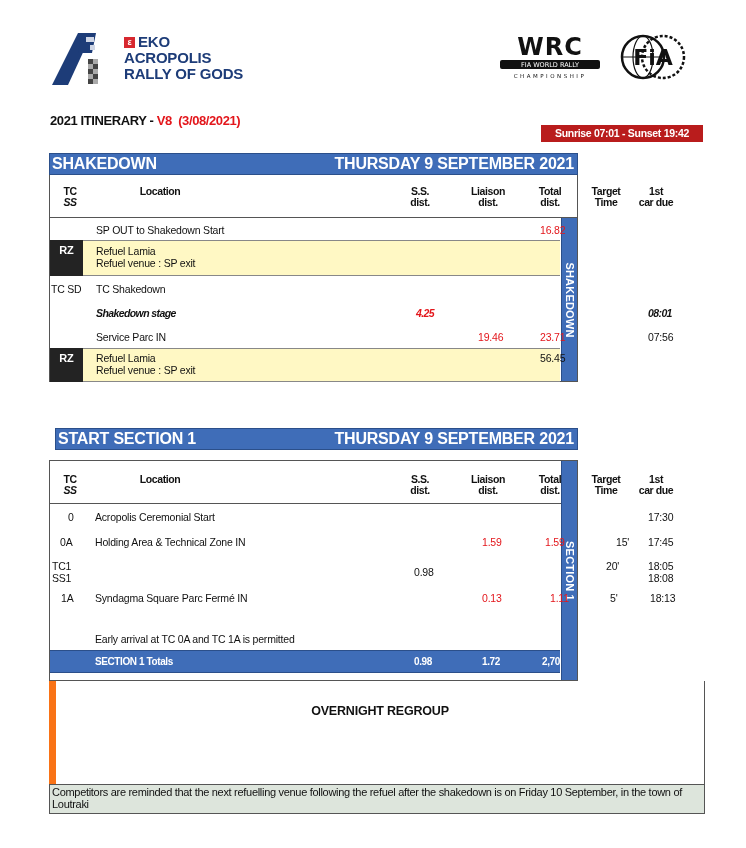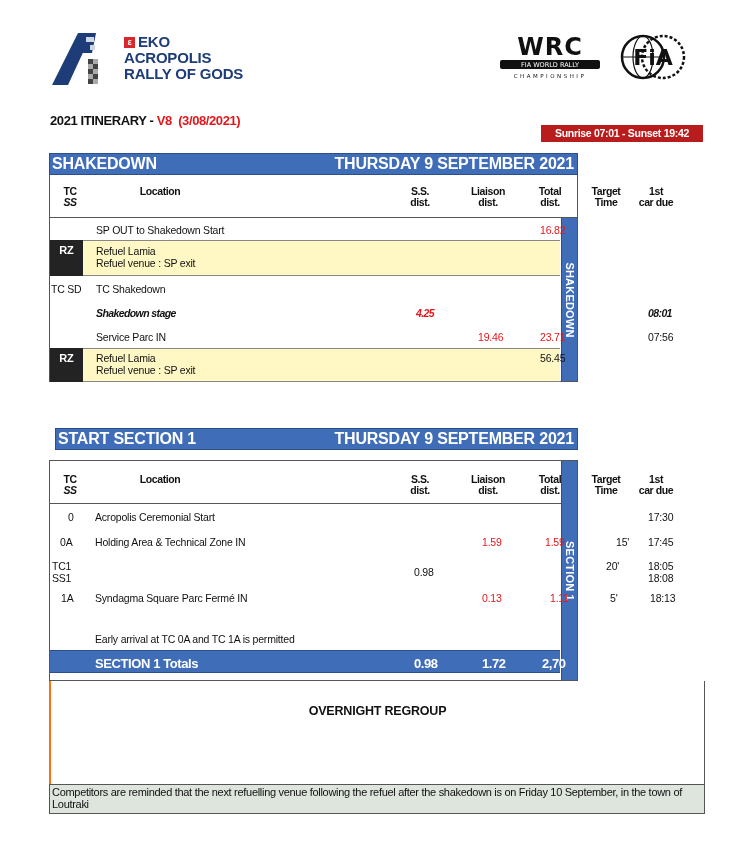--- a/index.html
+++ b/index.html
@@ -34,24 +34,24 @@
 
   .hdr { position: relative; height: 43px; border-bottom: 1px solid #555; font-weight: bold; font-size: 10.5px; letter-spacing: -0.4px; line-height: 11px; }
   .hdr div { position: absolute; text-align: center; }
 
   .row { position: relative; font-size: 10.5px; letter-spacing: -0.2px; }
   .row .c { position: absolute; }
   .red { color: #e3161b; }
   .yellow { background: #fff8c4; border-top: 1px solid #888; border-bottom: 1px solid #888; }
   .rz { position: absolute; left: 0; top: -1px; bottom: -1px; width: 33px; background: #232323; color: #fff; font-weight: bold; font-size: 11px; text-align: center; padding-top: 4px; }
 
-  .totals { position: relative; height: 23px; background: #3f6db8; color: #fff; font-weight: bold; font-size: 13px; letter-spacing: -0.4px; border-top: 1px solid #2b4f8a; border-bottom: 1px solid #2b4f8a; }
+  .totals { position: relative; height: 23px; background: #3f6db8; color: #fff; font-weight: bold; font-size: 10px; letter-spacing: -0.4px; border-top: 1px solid #2b4f8a; border-bottom: 1px solid #2b4f8a; }
   .totals div { position: absolute; top: 5px; }
 
-  .overnight { position: absolute; left: 49px; top: 681px; width: 656px; height: 103px; border-left: 2px solid #f97316; border-right: 1px solid #555; }
+  .overnight { position: absolute; left: 49px; top: 681px; width: 656px; height: 103px; border-left: 7px solid #f97316; border-right: 1px solid #555; }
   .overnight span { position: absolute; left: 0; right: 0; top: 23px; text-align: center; font-weight: bold; font-size: 12.5px; letter-spacing: -0.2px; }
 
   .note { position: absolute; left: 49px; top: 784px; width: 656px; height: 30px; background: #dde5dc; border: 1px solid #555; font-size: 11px; line-height: 12px; padding: 1px 2px; letter-spacing: -0.3px; }
 </style>
 </head>
 <body>
 
 <div class="logo-left">
   <svg class="logo-mark" viewBox="0 0 66 52">
     <polygon points="0,52 26,0 40,0 16,52" fill="#1d3c78"></polygon>

